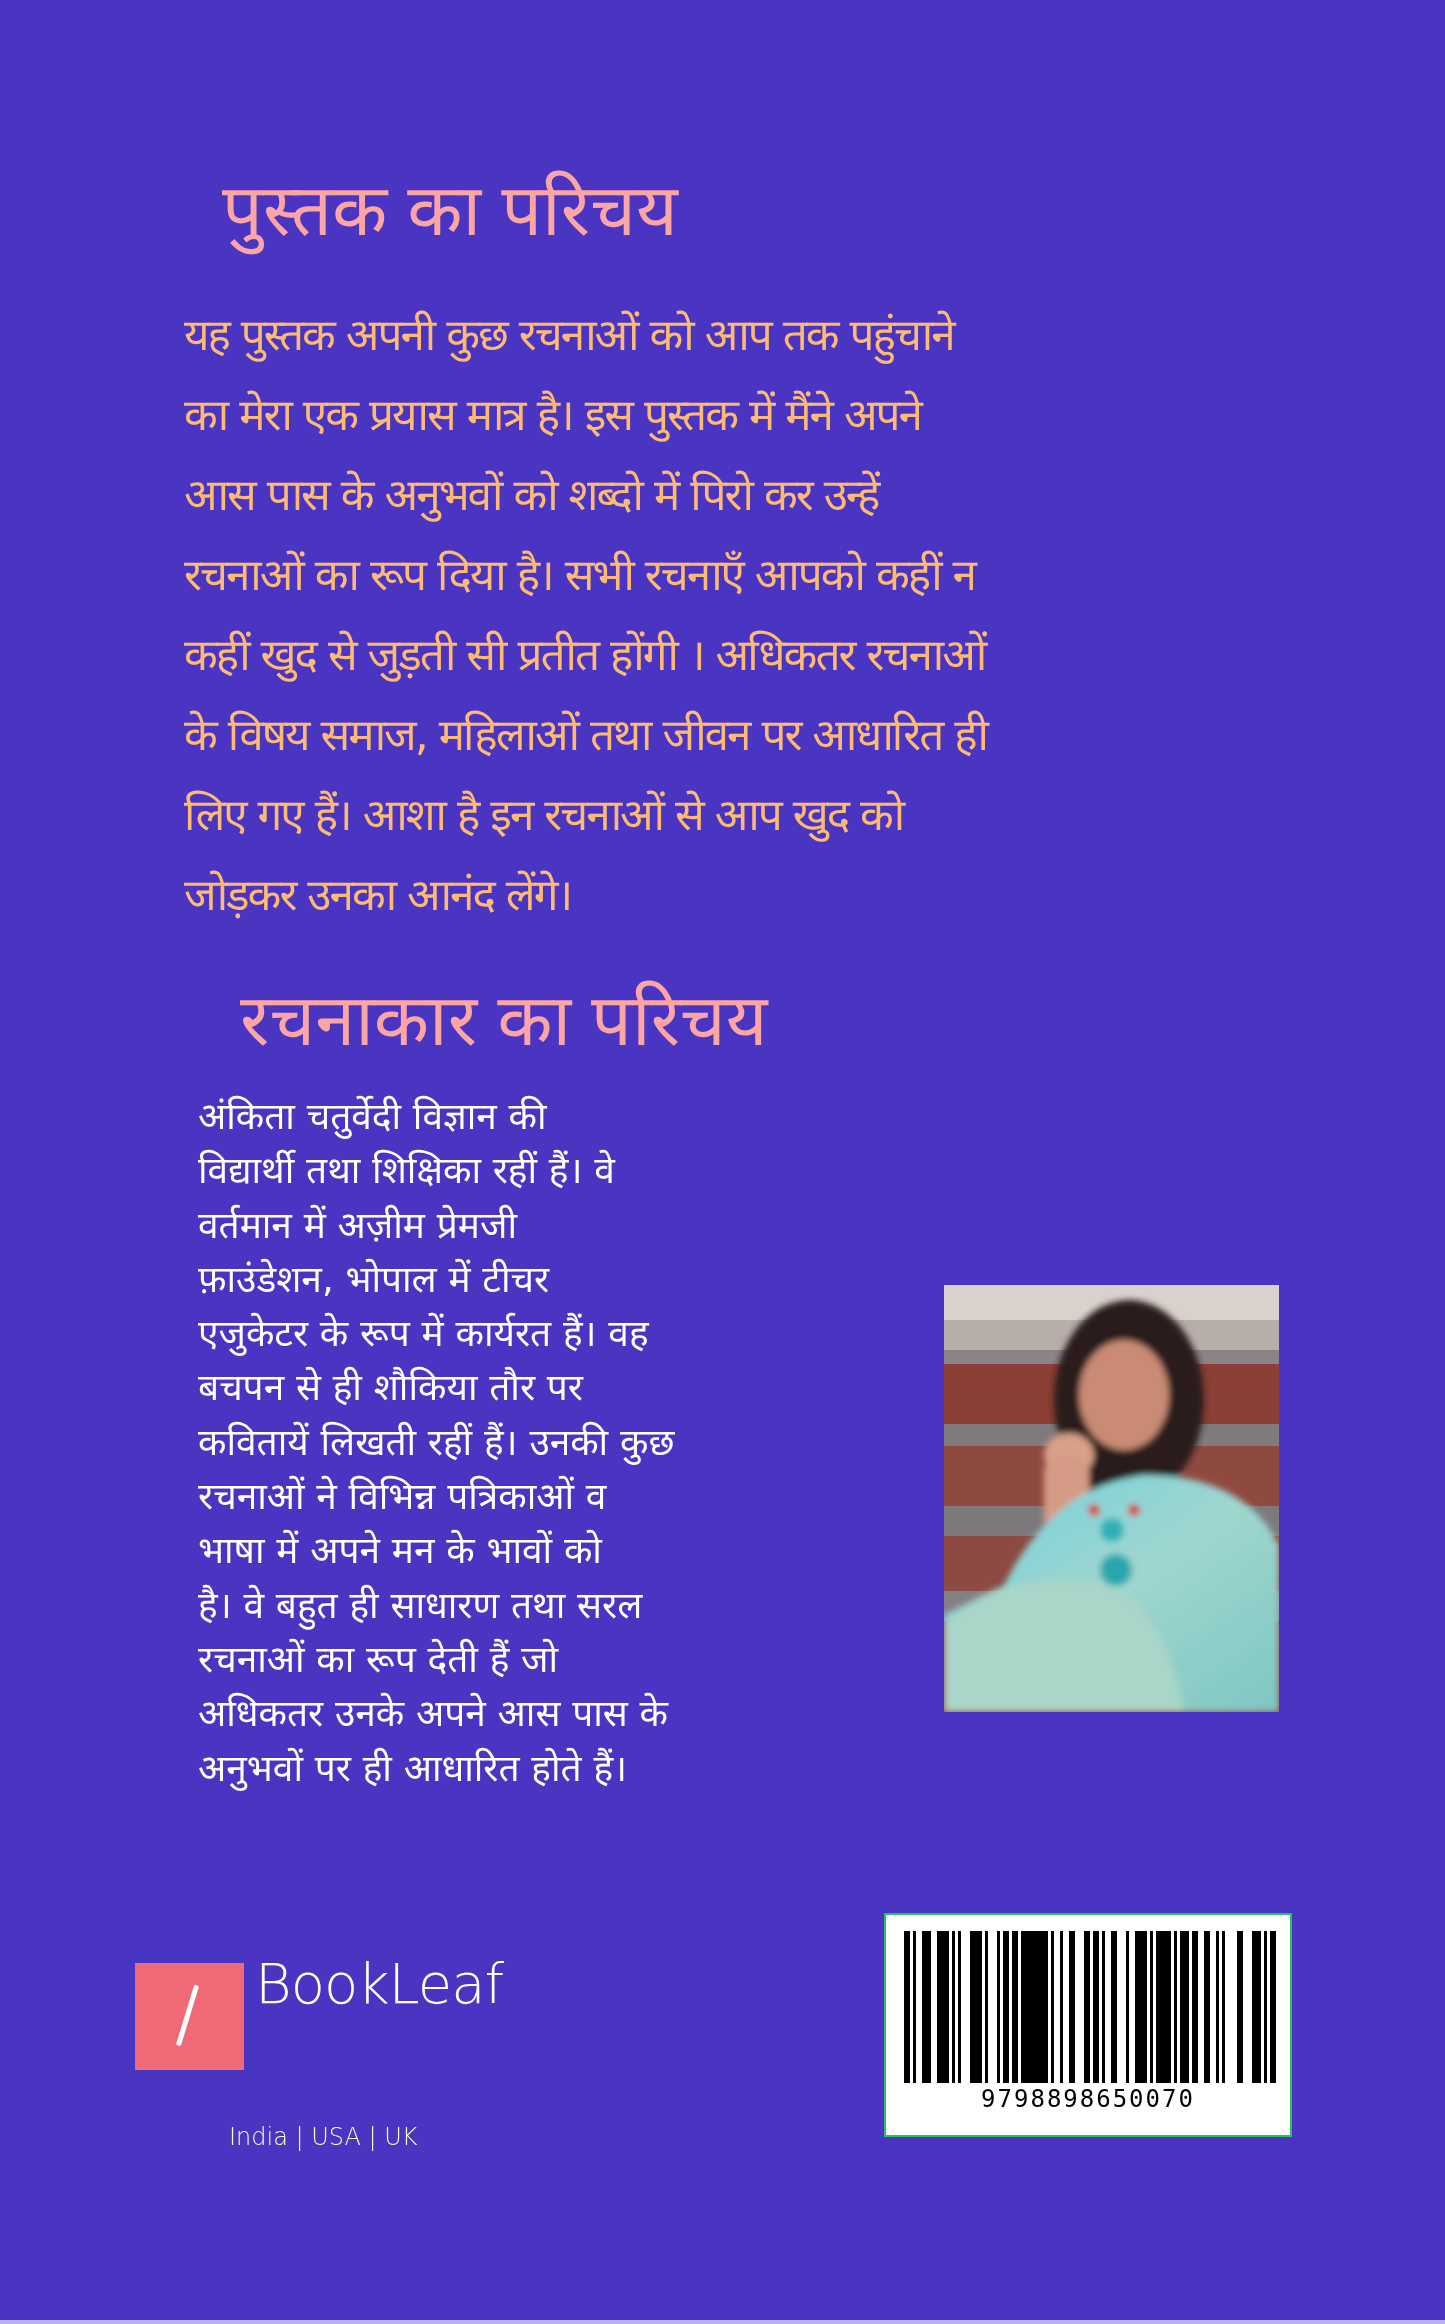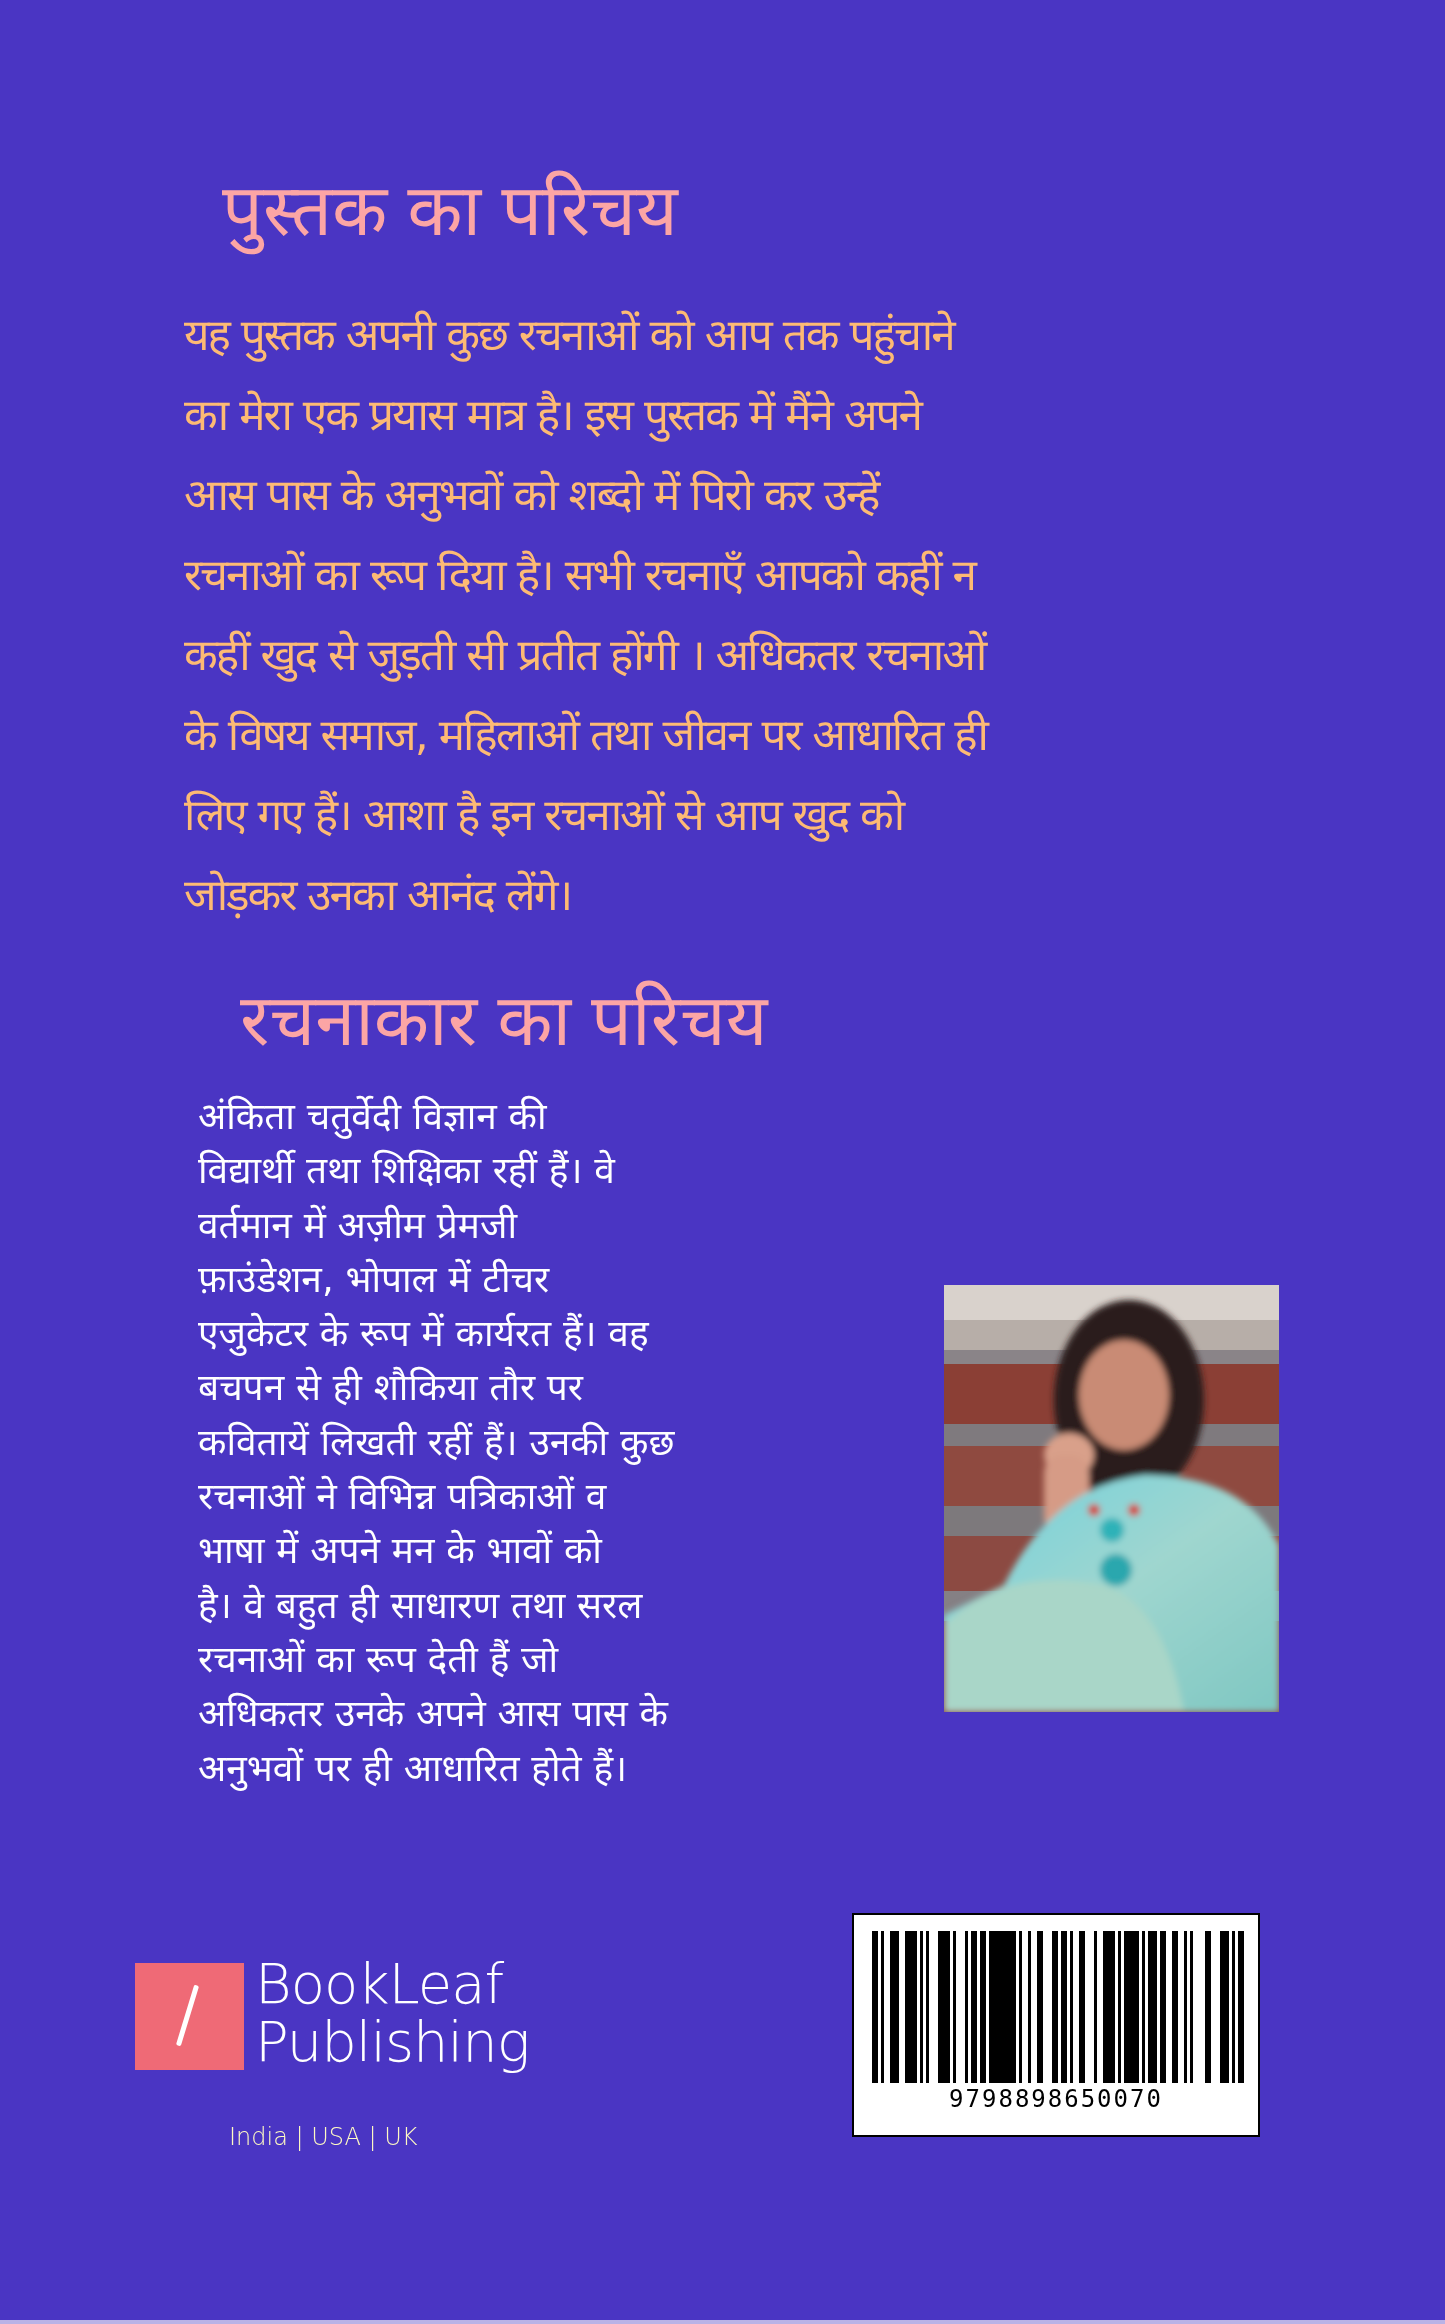--- a/index.html
+++ b/index.html
@@ -87,24 +87,24 @@
       font-family: "DejaVu Sans", sans-serif;
       font-size: 24px;
       line-height: 30px;
       white-space: nowrap;
       font-weight: 300;
       margin-top: 30px;
     }
 
     .barcode-box {
       position: absolute;
-      left: 852px; top: 1913px;
+      left: 884px; top: 1913px;
       width: 408px; height: 224px;
       background: #ffffff;
-      border: 2px solid #000000;
+      border: 2px solid #22c55e;
     }
     .barcode-bars {
       position: absolute;
       left: 18px; top: 16px;
       width: 372px; height: 152px;
     }
     .barcode-number {
       position: absolute;
       left: 0; right: 0; top: 170px;
       text-align: center;
@@ -196,21 +196,20 @@
     </g>
   </svg>
 </div>
 
 <div class="logo">
   <div class="logo-square">
     <div class="logo-slash"></div>
   </div>
   <div class="logo-text">
     <span>BookLeaf</span>
-    <span>Publishing</span>
   </div>
   <div class="logo-regions">India | USA | UK</div>
 </div>
 
 <div class="barcode-box">
   <svg class="barcode-bars" viewBox="0 0 372 152" preserveAspectRatio="none" xmlns="http://www.w3.org/2000/svg">
     <g fill="#000000">
       <rect x="0" y="0" width="6" height="152"></rect>
       <rect x="9" y="0" width="3" height="152"></rect>
       <rect x="18" y="0" width="9" height="152"></rect>

